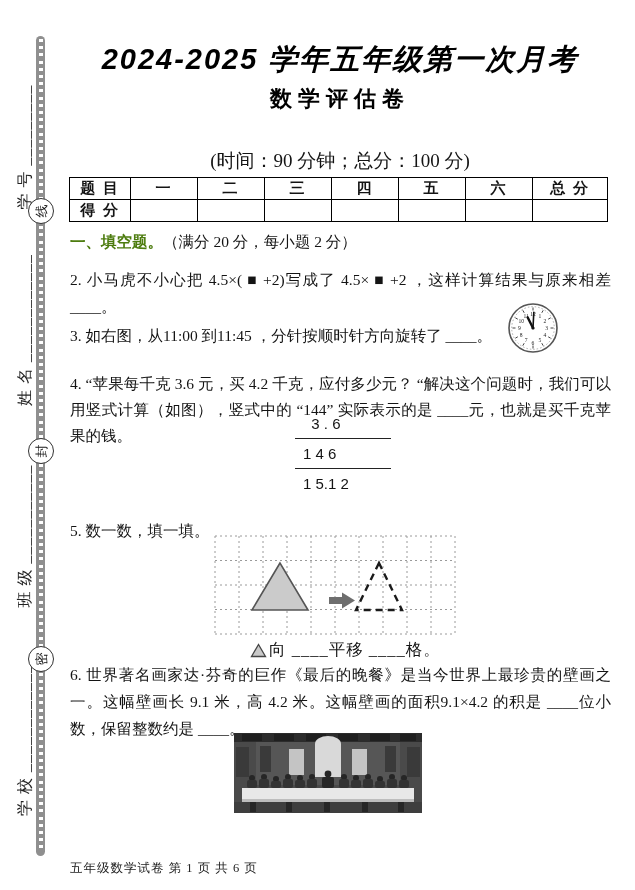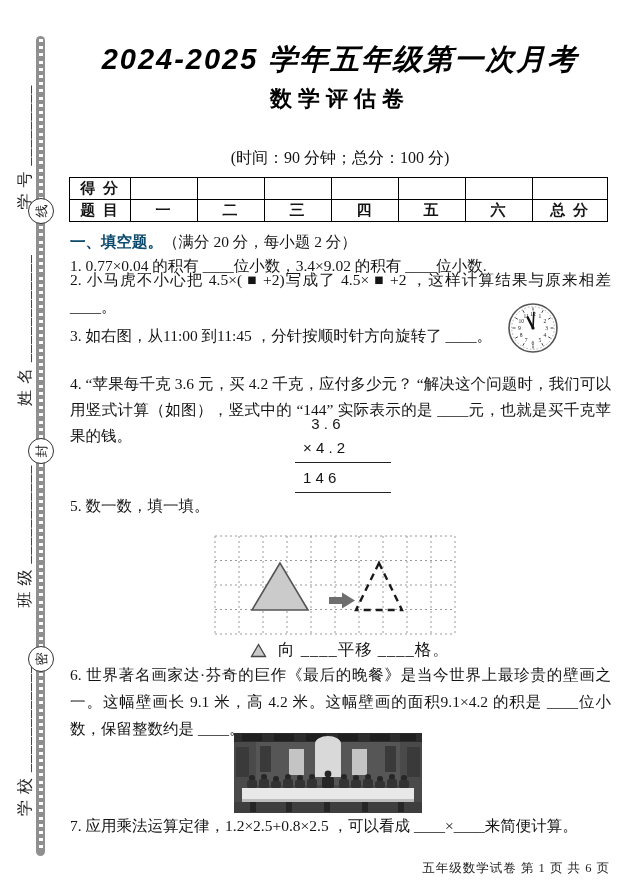--- a/index.html
+++ b/index.html
@@ -17,50 +17,50 @@
              border-radius:50%;background:#fff;display:flex;align-items:center;justify-content:center;
              font-size:13px;z-index:3;}
   .seal-stamp span{display:block;transform:rotate(-90deg);}
 
   
   .abs{position:absolute;}
   .title{left:70px;width:540px;text-align:center;font-family:"Liberation Sans",sans-serif;
          font-weight:900;color:#000;}
   #title1{top:40px;font-size:29px;letter-spacing:2px;font-style:italic;}
   #title2{top:84px;font-size:22px;letter-spacing:6px;}
-  #meta{top:148px;left:70px;width:540px;text-align:center;font-size:16px;}
+  #meta{top:148px;left:70px;width:540px;text-align:center;font-size:19px;}
 
   
   #score-table{position:absolute;top:177px;left:69px;width:539px;border-collapse:collapse;
          table-layout:fixed;font-size:15px;font-weight:bold;}
   #score-table td{border:1.2px solid #000;height:21px;text-align:center;padding:0;
          letter-spacing:2px;}
   #score-table td:first-child{width:60px;}
   #score-table td:last-child{width:74px;}
 
   
   .q{position:absolute;left:70px;width:541px;font-size:15.5px;line-height:27px;
      text-align:justify;}
-  .sec-title{font-weight:bold;color:#0c4a6e;}
+  .sec-title{font-weight:bold;color:#4d7c0f;}
   #q4{line-height:26px;margin-top:18px;}
 
   
   #mul{position:absolute;left:295px;top:412px;width:96px;
        font-family:Liberation Sans, sans-serif;font-size:15px;}
   #mul .mrow{white-space:pre;line-height:24px;height:24px;padding-left:8px;}
   #mul .mline{border-top:1.6px solid #222;margin:2px 0 3px 0;}
 
   
   #clock{position:absolute;left:507px;top:302px;}
   #grid-fig{position:absolute;left:214px;top:535px;}
   #grid-caption{position:absolute;left:250px;top:639px;font-size:16.5px;
-       display:flex;align-items:center;gap:11px;letter-spacing:1px;}
+       display:flex;align-items:center;gap:2px;letter-spacing:1px;}
   #painting{position:absolute;left:234px;top:733px;}
 
-  #footer{position:absolute;top:860px;left:70px;width:540px;text-align:right;
+  #footer{position:absolute;top:860px;left:70px;width:540px;text-align:left;
        font-size:12.5px;letter-spacing:1px;color:#222;}
 </style>
 </head>
 <body>
 
 <div id="page">
 
   <div class="seal-line"></div>
 
   <div class="seal-field" style="left:-45px;top:137px;width:140px;">学 号 _________</div>
@@ -78,53 +78,51 @@
     <span>密</span>
   </div>
 
   <div class="abs title" id="title1">2024-2025 学年五年级第一次月考</div>
   <div class="abs title" id="title2">数学评估卷</div>
   <div class="abs" id="meta">(时间：90 分钟；总分：100 分)</div>
 
   <table id="score-table">
     <tbody>
         <tr>
-      <td>得 分</td>
-      <td></td>
-      <td></td>
-      <td></td>
-      <td></td>
-      <td></td>
-      <td></td>
-      <td></td>
-    </tr>
-    <tr>
       <td>题 目</td>
       <td>一</td>
       <td>二</td>
       <td>三</td>
       <td>四</td>
       <td>五</td>
       <td>六</td>
       <td>总 分</td>
     </tr>
+    <tr>
+      <td>得 分</td>
+      <td></td>
+      <td></td>
+      <td></td>
+      <td></td>
+      <td></td>
+      <td></td>
+      <td></td>
+    </tr>
   </tbody>
     </table>
 
   <div class="q" style="top:230px;line-height:24px;">
     <span class="sec-title">一、填空题。</span><span>（满分 20 分，每小题 2 分）</span>
   </div>
 
-  <div class="q" style="top:252px;" id="q1">1.  0.77×0.04 的积有 ____位小数，3.4×9.02 的积有 ____位小数.</div>
   <div class="q" style="top:266px;" id="q2">2.  小马虎不小心把 4.5×( ■ +2)写成了 4.5× ■ +2 ，这样计算结果与原来相差 ____。</div>
   <div class="q" style="top:322px;width:430px;" id="q3">3.  如右图，从11:00 到11:45 ，分针按顺时针方向旋转了 ____。</div>
   <div class="q" style="top:353px;" id="q4">4.  “苹果每千克 3.6 元，买 4.2 千克，应付多少元？ “解决这个问题时，我们可以用竖式计算（如图），竖式中的 “144” 实际表示的是 ____元，也就是买千克苹果的钱。</div>
-  <div class="q" style="top:492px;" id="q5">5.  数一数，填一填。</div>
+  <div class="q" style="top:517px;" id="q5">5.  数一数，填一填。</div>
   <div class="q" style="top:661px;" id="q6">6.  世界著名画家达·芬奇的巨作《最后的晚餐》是当今世界上最珍贵的壁画之一。这幅壁画长 9.1 米，高 4.2 米。这幅壁画的面积9.1×4.2 的积是 ____位小数，保留整数约是 ____。</div>
-  <div class="q" style="top:812px;" id="q7">7.  应用乘法运算定律，1.2×2.5+0.8×2.5 ，可以看成 ____×____来简便计算。</div>
 
   <svg id="clock" width="52" height="52" viewBox="0 0 52 52">
     <circle cx="26" cy="26" r="24" fill="#ffffff" stroke="#555" stroke-width="1.6"></circle>
     <circle cx="26" cy="26" r="21.3" fill="none" stroke="#999" stroke-width="0.8" stroke-dasharray="1.5 2"></circle>
     <g stroke="#444" stroke-width="1">
       <line x1="26" y1="5.5" x2="26" y2="8.5"></line>
         <line x1="26" y1="43.5" x2="26" y2="46.5"></line>
       <line x1="5.5" y1="26" x2="8.5" y2="26"></line>
         <line x1="43.5" y1="26" x2="46.5" y2="26"></line>
       <line x1="15.8" y1="8.3" x2="17.2" y2="10.8"></line>
@@ -150,24 +148,24 @@
       <text x="14.2" y="20.6">10</text>
       <text x="19.2" y="15.6">11</text>
     </g>
     <line x1="26" y1="26" x2="20.6" y2="15.2" stroke="#111" stroke-width="2.4" stroke-linecap="round"></line>
     <line x1="26" y1="26" x2="26.8" y2="10.2" stroke="#111" stroke-width="1.6" stroke-linecap="round"></line>
     <circle cx="26" cy="26" r="1.6" fill="#111"></circle>
   </svg>
 
   <div id="mul">
     <div class="mrow">  3 . 6</div>
-    <div class="mrow">× 4 . 2</div>
     <div class="mline"></div>
     <div class="mrow">1 4 6</div>
     <div class="mline"></div>
+    <div class="mrow">1 5.1 2</div>
   </div>
 
   <svg id="grid-fig" width="242" height="101" viewBox="0 0 242 101">
     <g stroke="#9a9a9a" stroke-width="1" stroke-dasharray="2 3">
       <line x1="1" y1="1" x2="241" y2="1"></line>
         <line x1="1" y1="25.5" x2="241" y2="25.5"></line>
       <line x1="1" y1="50" x2="241" y2="50"></line>
         <line x1="1" y1="74.5" x2="241" y2="74.5"></line>
       <line x1="1" y1="99" x2="241" y2="99"></line>
       <line x1="1" y1="1" x2="1" y2="99"></line>

